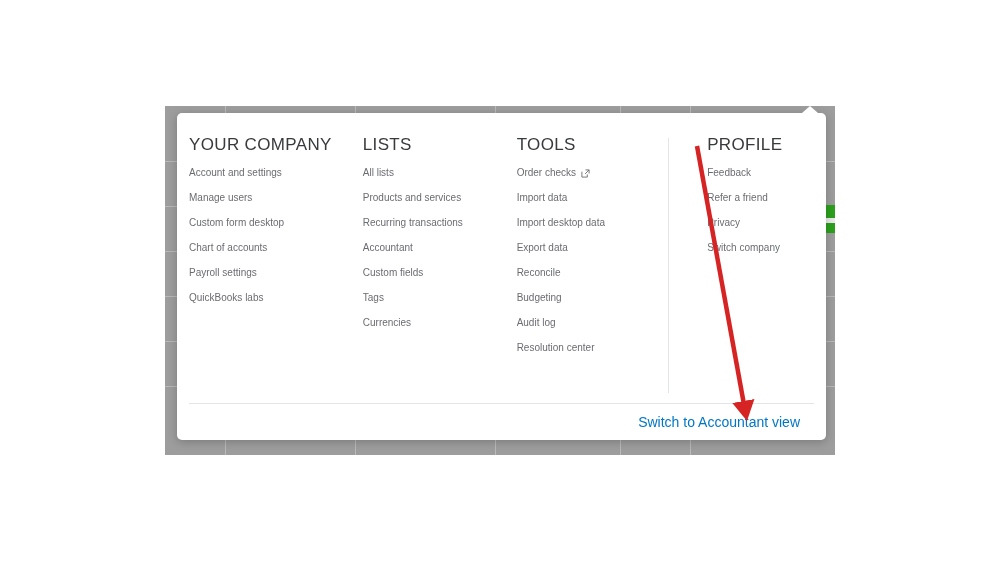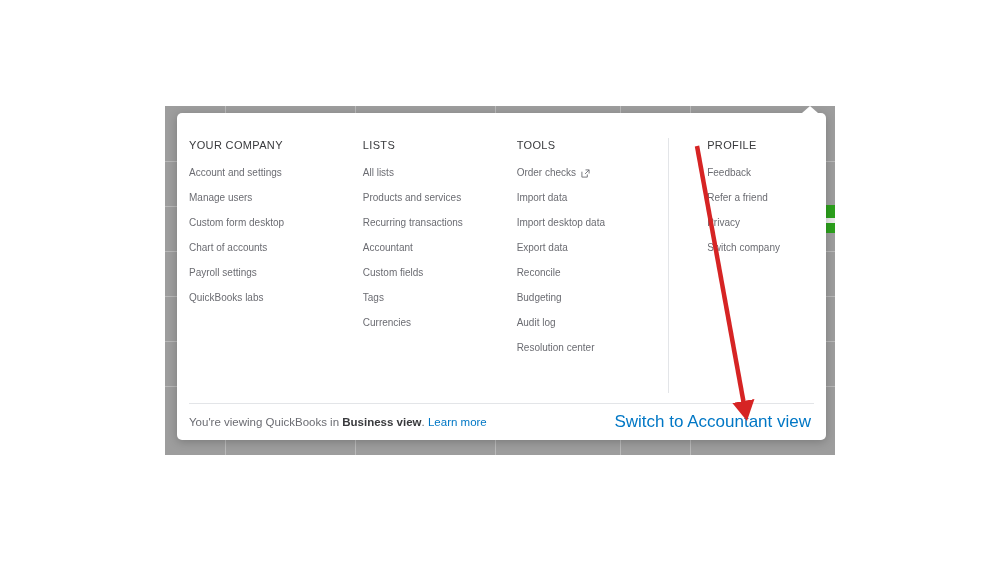--- a/index.html
+++ b/index.html
@@ -104,21 +104,21 @@
   .menu-col {
     box-sizing: border-box;
     padding-left: 0;
   }
   .col-your-company { width: 162px; padding-left: 0; }
   .col-lists        { width: 158px; margin-left: 16px; }
   .col-tools        { width: 171px; }
   .col-profile      { width: 146px; padding-left: 24px; }
 
   .col-header {
-    font-size: 11px;
+    font-size: 17px;
     letter-spacing: 0.35px;
     color: #393a3d;
     font-weight: 400;
     margin: 0 0 14px 0;
     line-height: 14px;
     white-space: nowrap;
   }
   .menu-item {
     font-size: 10px;
     color: #6b6c72;
@@ -179,22 +179,22 @@
     color: #393a3d;
     font-weight: bold;
   }
   .link {
     color: #0077c5;
     cursor: pointer;
     text-decoration: none;
   }
   .footer-right {
     position: absolute;
-    right: 15px;
-    font-size: 17px;
+    right: 26px;
+    font-size: 14px;
     line-height: 14px;
     white-space: nowrap;
   }
 
   
   #annotation-arrow {
     position: absolute;
     left: 0; top: 0;
     width: 999px;
     height: 562px;
@@ -281,24 +281,20 @@
       </div>
 
     </div>
 
     <div class="col-divider"></div>
   </div>
 
   <div class="footer-divider"></div>
 
   <div class="panel-footer">
-    <div class="footer-left">
-      <span>You're viewing QuickBooks in </span><span class="bold-view">Business view</span><span>.</span>
-      <span class="link">Learn more</span>
-    </div>
     <div class="footer-right">
       <span class="link">Switch to Accountant view</span>
     </div>
   </div>
 
 </div>
 
 <svg id="annotation-arrow">
   <defs>
     <marker id="arrowhead" markerWidth="5" markerHeight="5" refX="1.4" refY="2.5" orient="auto" markerUnits="strokeWidth">

